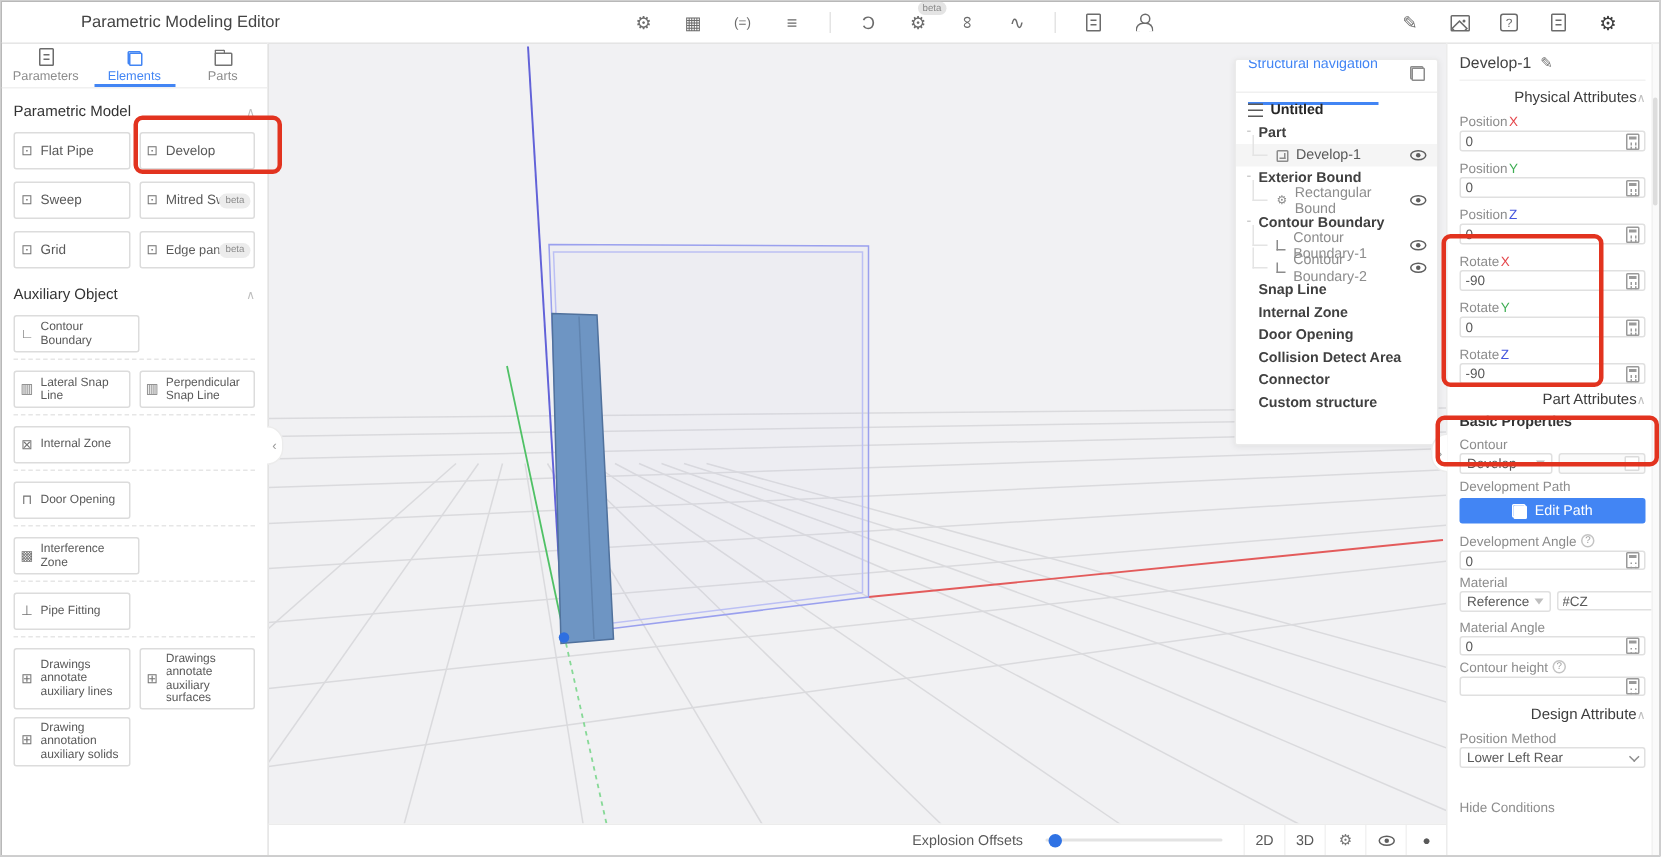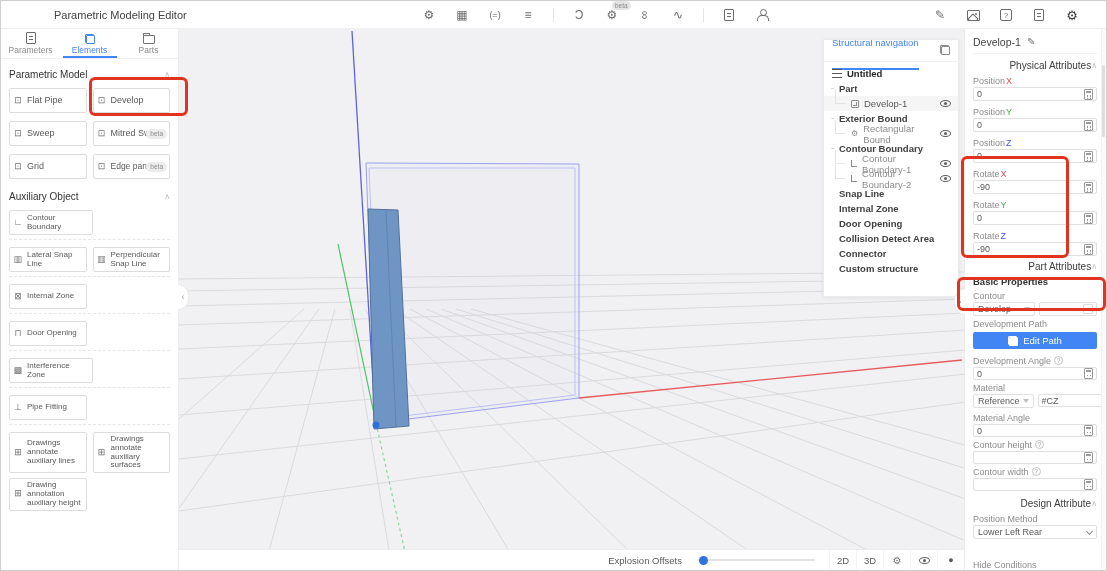--- a/index.html
+++ b/index.html
@@ -307,21 +307,21 @@
           <span class="blabel">Drawings annotate auxiliary lines</span>
         </div>
         <div class="sbtn tiny">
           <span class="bicon">⊞</span>
           <span class="blabel">Drawings annotate auxiliary surfaces</span>
         </div>
       </div>
       <div class="btn-row">
         <div class="sbtn tiny">
           <span class="bicon">⊞</span>
-          <span class="blabel">Drawing annotation auxiliary height</span>
+          <span class="blabel">Drawing annotation auxiliary solids</span>
         </div>
       </div>
     </div>
   </div>
 
   <div class="viewport">
     <svg class="scene" width="787" height="543" viewBox="0 0 787 543">
 
       <g stroke="#dadadd" stroke-width="1">
         <line x1="0" y1="250" x2="787" y2="243"></line>
@@ -577,30 +577,20 @@
       <div class="flabel">
         <span>Contour height</span>
         <span class="ic-help" style="width:9px;height:9px;border-radius:50%;font-size:6.5px;border-color:#c4c4c4;color:#9a9a9a;margin-left:2px">?</span>
       </div>
       <div class="inp">
         <input value="" style="">
         <span class="calc"></span>
       </div>
     </div>
 
-    <div class="fld2">
-      <div class="flabel">
-        <span>Contour width</span>
-        <span class="ic-help" style="width:9px;height:9px;border-radius:50%;font-size:6.5px;border-color:#c4c4c4;color:#9a9a9a;margin-left:2px">?</span>
-      </div>
-      <div class="inp">
-        <input value="" style="">
-        <span class="calc"></span>
-      </div>
-    </div>
 
     <div class="rp-sec" style="margin-top:7px">
       <span>Design Attribute</span>
       <span class="caret">∧</span>
     </div>
     <div class="flabel">Position Method</div>
     <div class="sel" style="margin-bottom:20px">
       <span class="sp">Lower Left Rear</span>
       <span class="chev"></span>
     </div>

